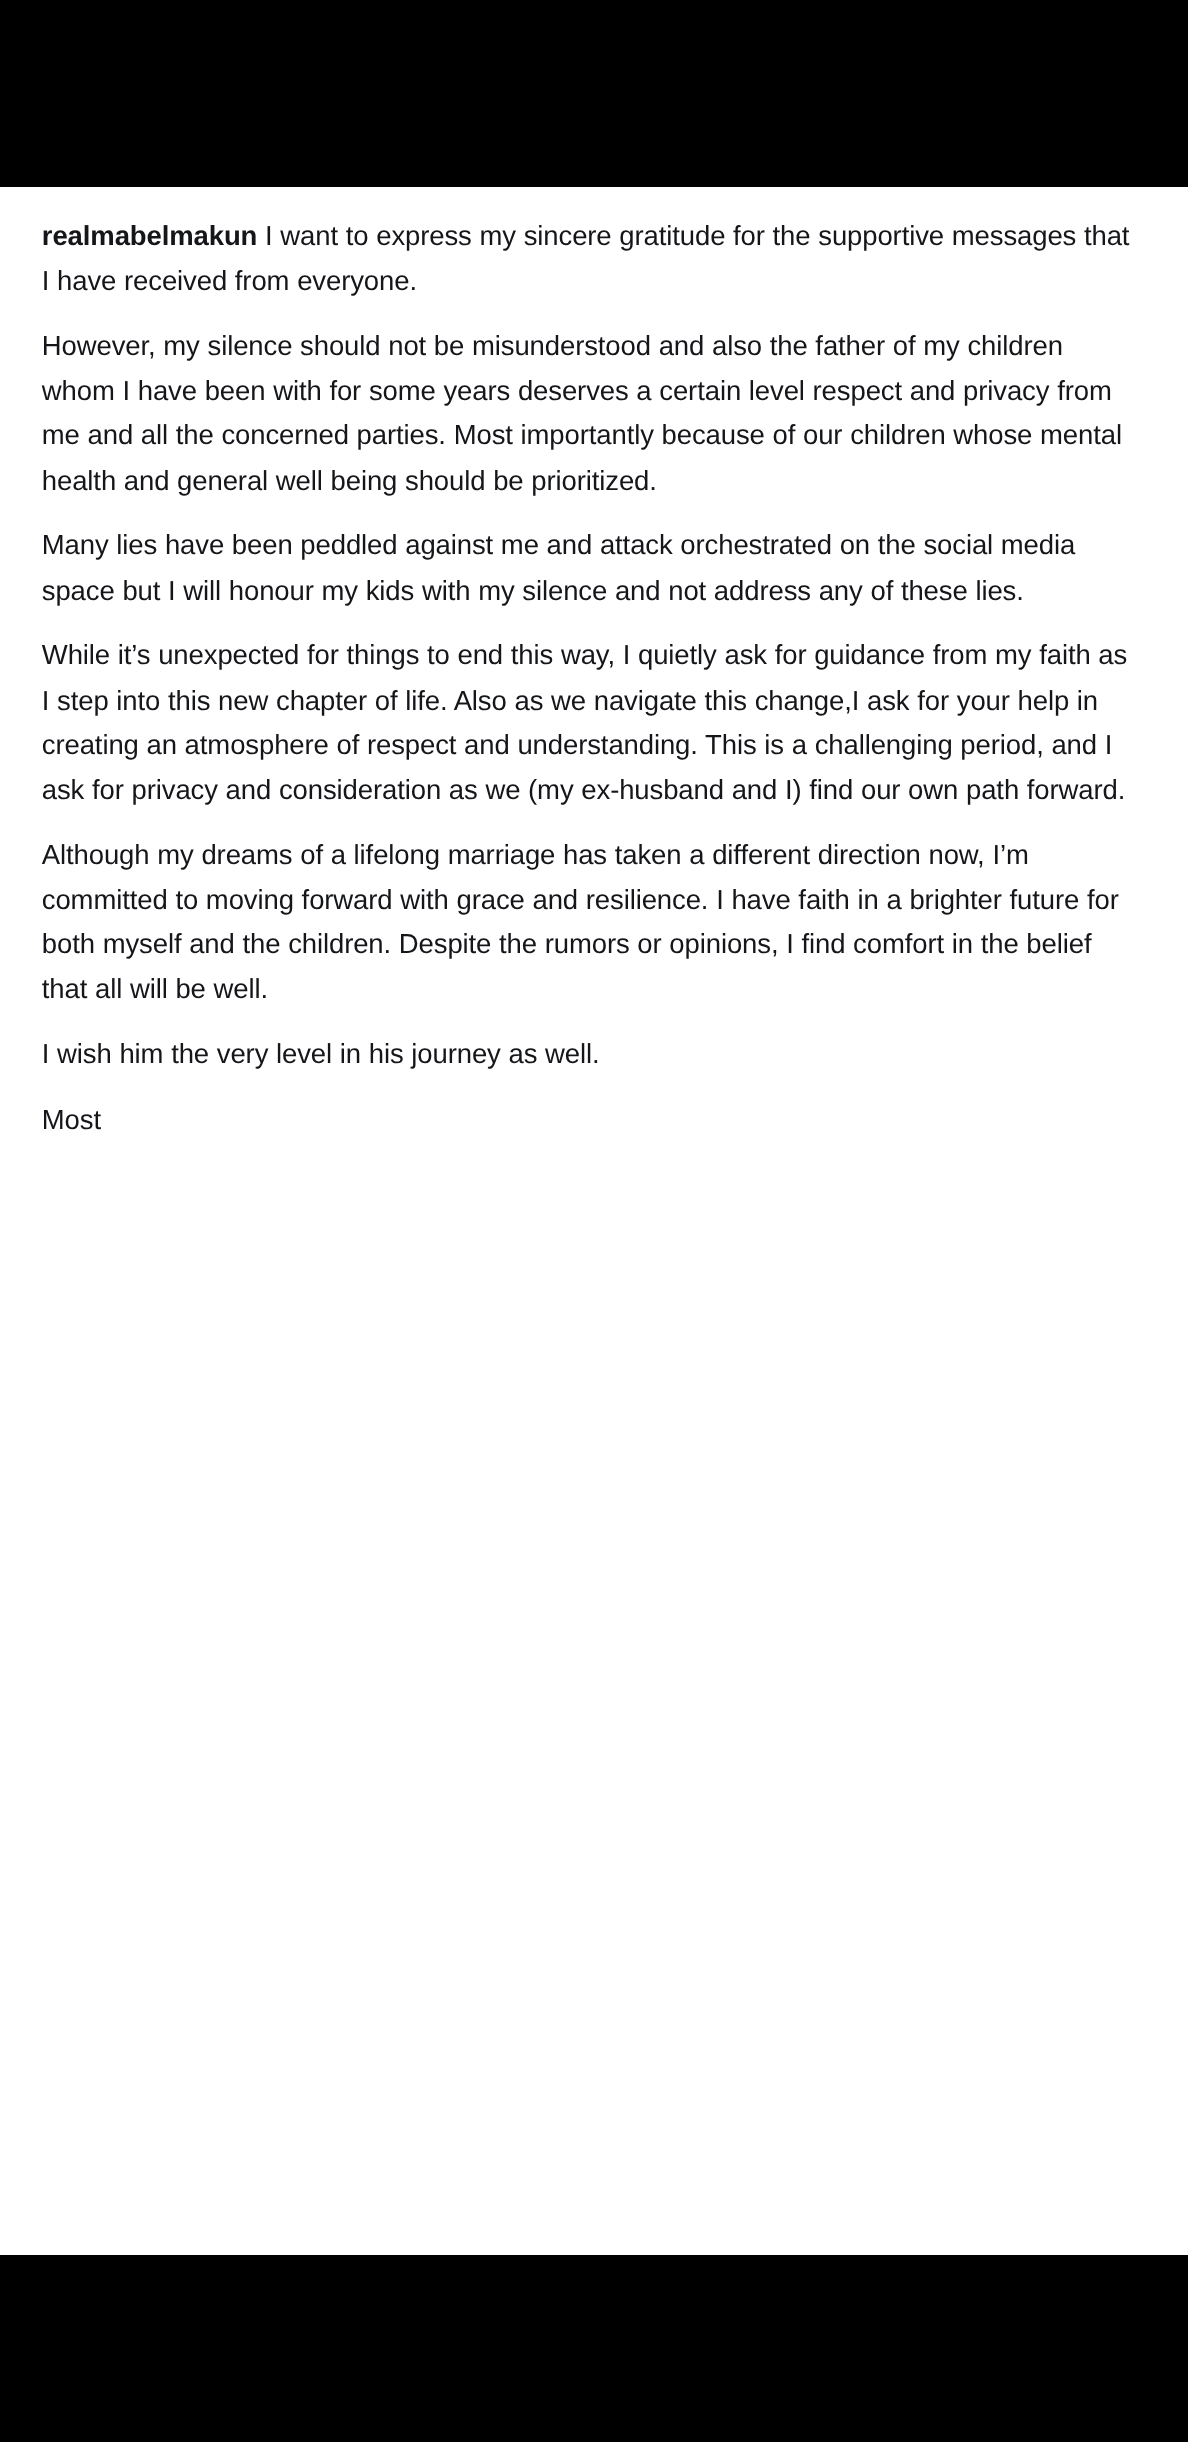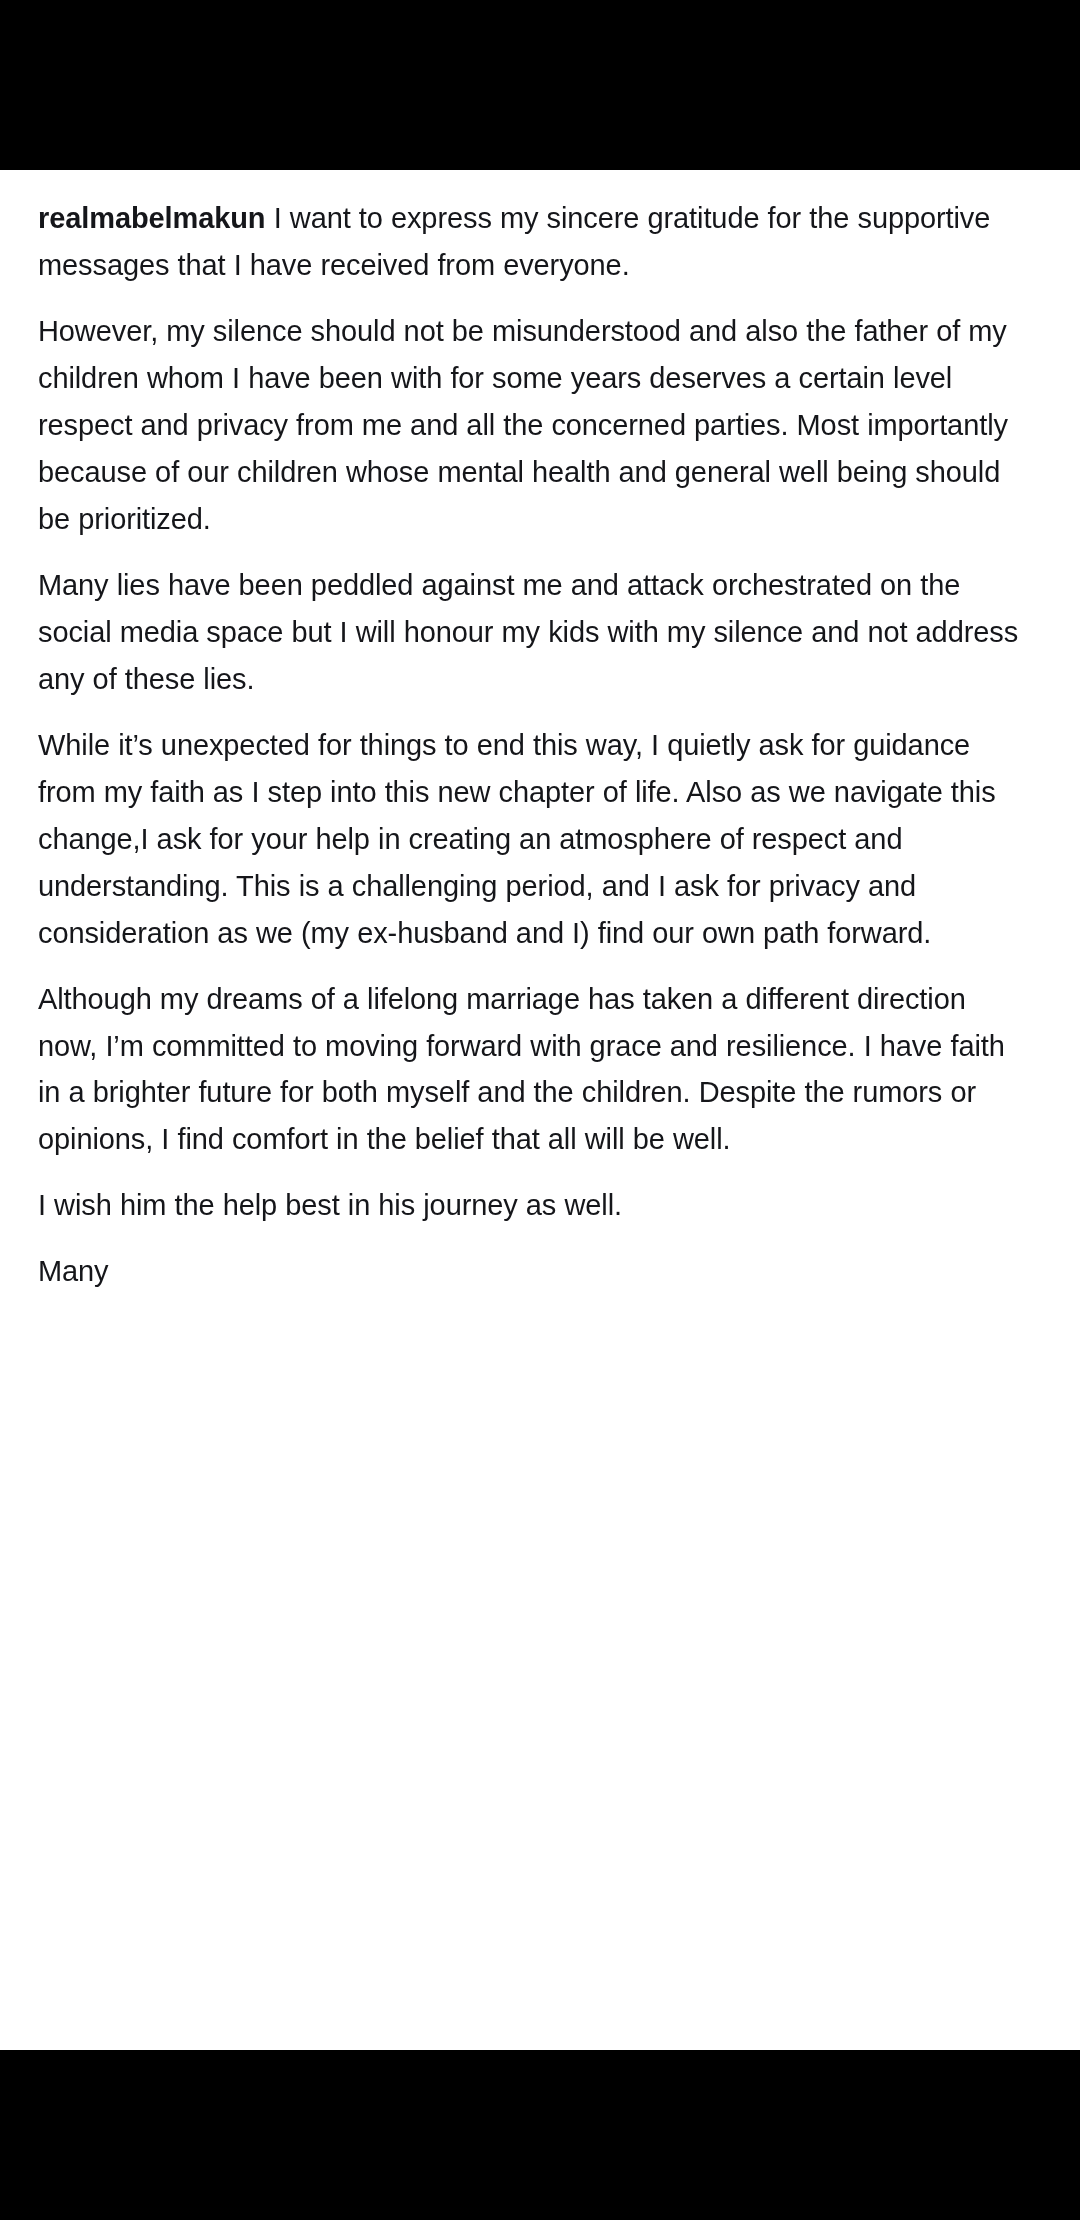--- a/index.html
+++ b/index.html
@@ -39,21 +39,21 @@
     position: absolute;
     top: 170px;
     left: 0;
     width: 1080px;
     height: 1880px;
     background: #ffffff;
     box-sizing: border-box;
     padding: 25px 48px 0 38px;
   }
   .caption-body {
-    font-size: 29px;
+    font-size: 25px;
     line-height: 1.62;
     color: #15161a;
     letter-spacing: -0.1px;
     word-spacing: 0.2px;
   }
   .username {
     font-weight: bold;
     color: #15161a;
   }
   .para {
@@ -79,22 +79,22 @@
       <p class="para"><span class="username">realmabelmakun</span> <span>I want to express my sincere gratitude for the supportive messages that I have received from everyone.</span></p>
 
       <p class="para">However, my silence should not be misunderstood and also the father of my children whom I have been with for some years deserves a certain level respect and privacy from me and all the concerned parties. Most importantly because of our children whose mental health and general well being should be prioritized.</p>
 
       <p class="para">Many lies have been peddled against me and attack orchestrated on the social media space but I will honour my kids with my silence and not address any of these lies.</p>
 
       <p class="para">While it’s unexpected for things to end this way, I quietly ask for guidance from my faith as I step into this new chapter of life. Also as we navigate this change,I ask for your help in creating an atmosphere of respect and understanding. This is a challenging period, and I ask for privacy and consideration as we (my ex-husband and I) find our own path forward.</p>
 
       <p class="para">Although my dreams of a lifelong marriage has taken a different direction now, I’m committed to moving forward with grace and resilience. I have faith in a brighter future for both myself and the children. Despite the rumors or opinions, I find comfort in the belief that all will be well.</p>
 
-      <p class="para">I wish him the help best in his journey as well.</p>
+      <p class="para">I wish him the very level in his journey as well.</p>
 
-      <p class="para para-tight">Many</p>
+      <p class="para para-tight">Most</p>
 
     </div>
   </div>
 
   <div class="letterbox-bottom"></div>
 
 </div>
 
 </body></html>

